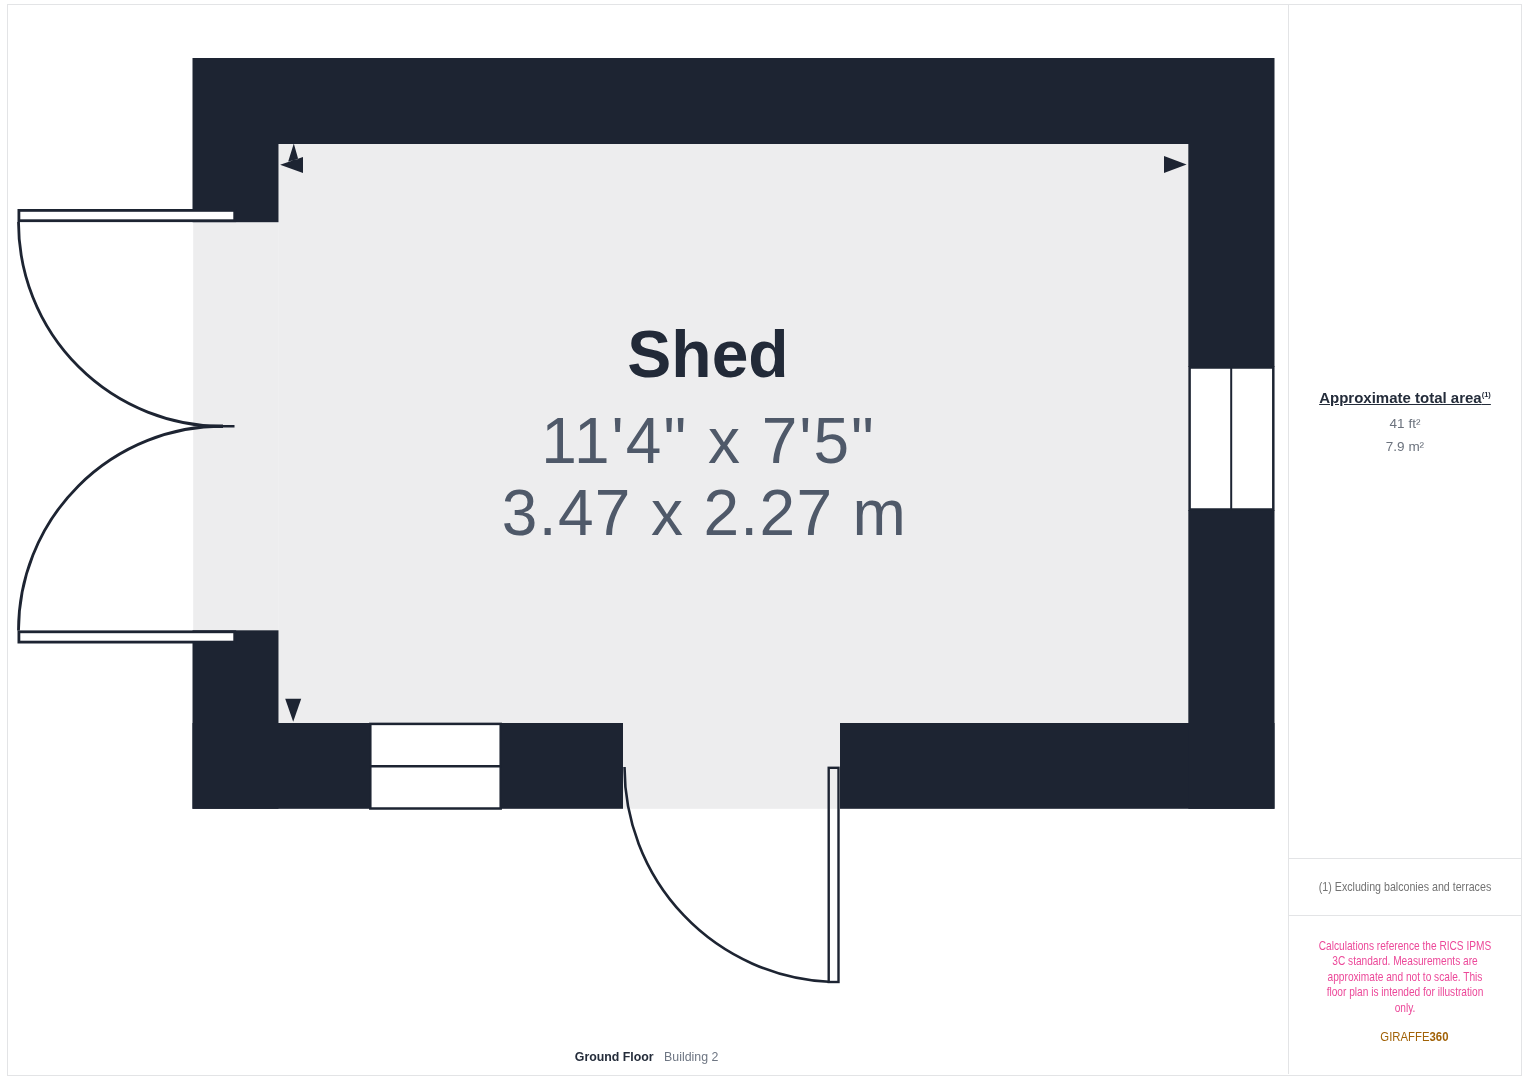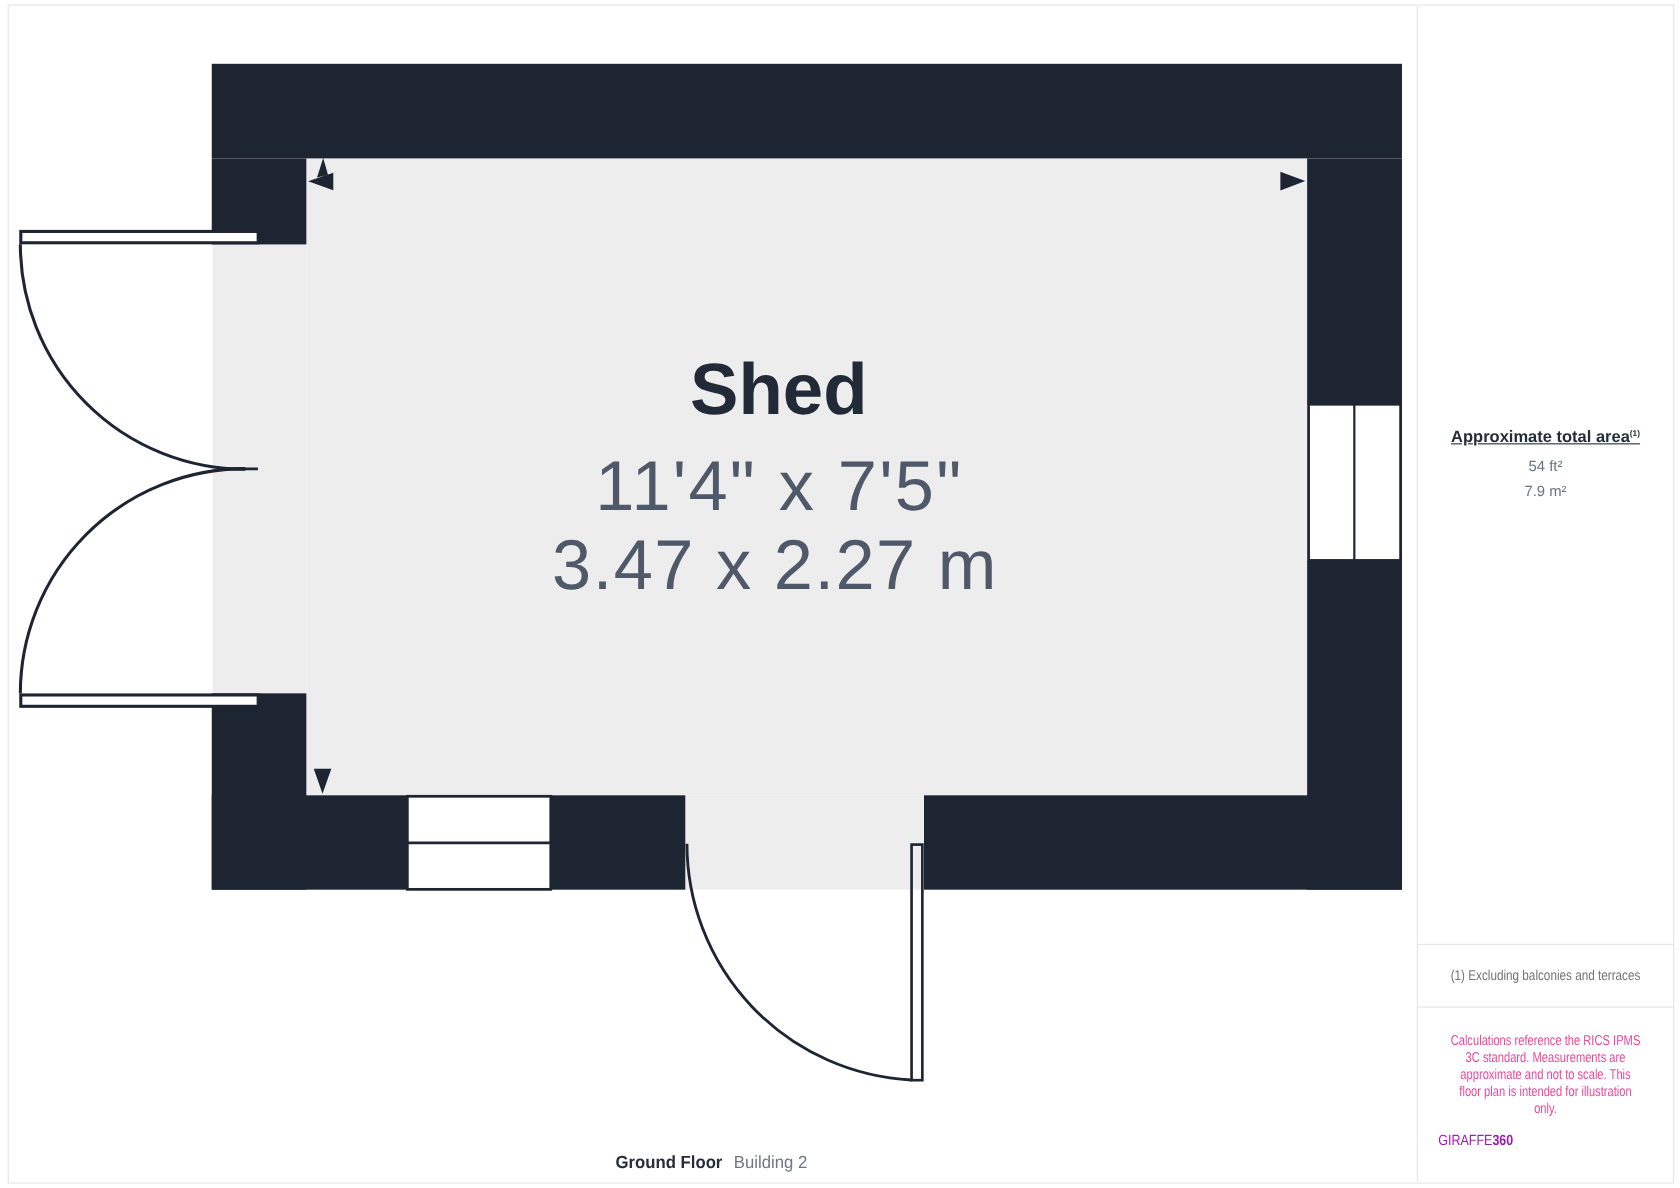--- a/index.html
+++ b/index.html
@@ -68,37 +68,37 @@
 
   <path d="M285.2,698.8 L301.2,698.8 L293.2,721.7 Z" fill="#1d2432"></path>
 
   <text x="708" y="376.5" font-size="66" font-weight="bold" fill="#222a38" text-anchor="middle">Shed</text>
 
   <text x="708.5" y="463.4" font-size="64" fill="#4f5969" text-anchor="middle" letter-spacing="2">11'4" x 7'5"</text>
 
   <text x="704.5" y="535" font-size="64" fill="#4f5969" text-anchor="middle" letter-spacing="1.35">3.47 x 2.27 m</text>
 </svg>
 
-<div class="abs" style="left:0;top:1049px;width:1294px;text-align:center;font-size:16px;color:#242c3a;">
+<div class="abs" style="left:0;top:1049px;width:1294px;text-align:center;font-size:13px;color:#242c3a;">
   <span style="display:inline-block;transform:scaleX(0.95);transform-origin:center;"><span style="font-weight:bold;">Ground Floor</span><span style="display:inline-block;width:11px;"></span><span style="color:#6e7683;">Building 2</span></span>
 </div>
 
 <div class="abs" style="left:1289px;top:389px;width:232px;text-align:center;color:#242c3a;">
   <div style="font-size:15px;font-weight:bold;text-decoration:underline;">Approximate total area<span style="font-size:7.5px;font-weight:bold;vertical-align:6px;">(1)</span></div>
-  <div style="font-size:13.5px;color:#6b727d;margin-top:10px;">54 ft²</div>
+  <div style="font-size:13.5px;color:#6b727d;margin-top:10px;">41 ft²</div>
   <div style="font-size:13.5px;color:#6b727d;margin-top:8px;">7.9 m²</div>
 </div>
 
 <div class="abs" style="left:1289px;top:858px;width:232px;height:1px;background:#e3e4e6;"></div>
 
 <div class="abs" style="left:1289px;top:879px;width:232px;text-align:center;font-size:13px;color:#737373;">
   <div style="transform:scaleX(0.82);transform-origin:center;">(1) Excluding balconies and terraces</div>
 </div>
 
 <div class="abs" style="left:1289px;top:915px;width:232px;height:1px;background:#e3e4e6;"></div>
 
 <div class="abs" style="left:1289px;top:938px;width:232px;text-align:center;font-size:13px;line-height:15.4px;color:#ec4899;">
   <div style="transform:scaleX(0.78);transform-origin:center;">Calculations reference the RICS IPMS<br>3C standard. Measurements are<br>approximate and not to scale. This<br>floor plan is intended for illustration<br>only.</div>
 </div>
 
-<div class="abs" style="left:1289px;top:1029px;width:232px;text-align:left;font-size:13.5px;color:#a21caf;">
+<div class="abs" style="left:1235px;top:1029px;width:232px;text-align:right;font-size:13.5px;color:#a16207;">
   <div style="transform:scaleX(0.84);transform-origin:center;">GIRAFFE<span style="font-weight:bold;">360</span></div>
 </div>
 
 </body></html>

